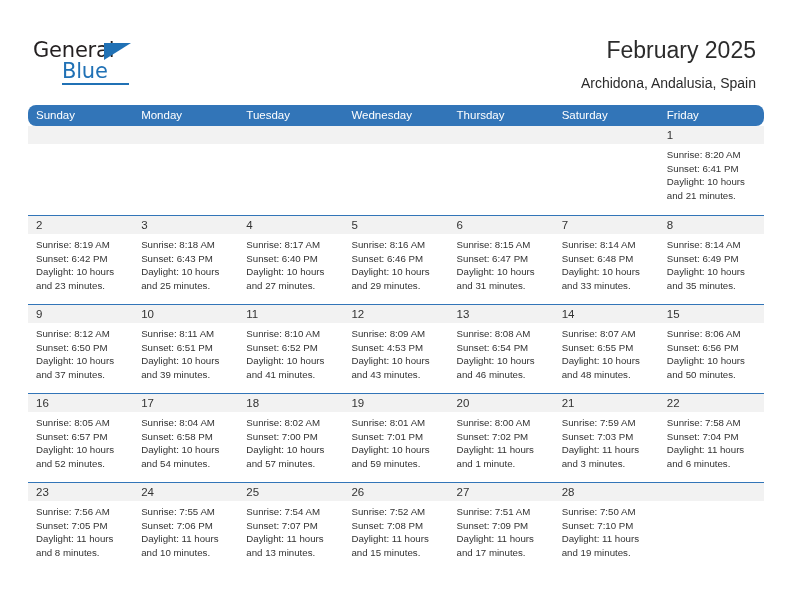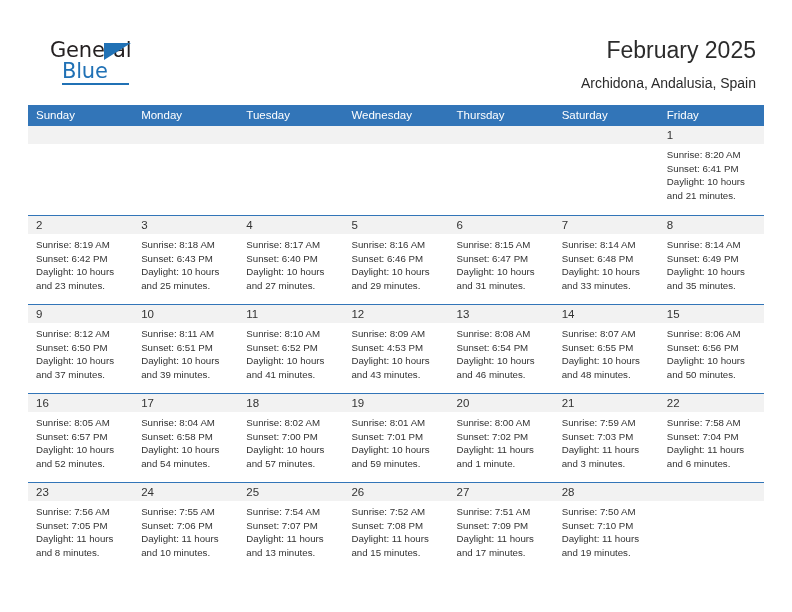--- a/index.html
+++ b/index.html
@@ -31,21 +31,21 @@
   }
   .logo {
     position: absolute;
     left: 33px;
     top: 38px;
     width: 120px;
     height: 46px;
   }
   .logo-general {
     position: absolute;
-    left: 17px;
+    left: 0;
     top: 0;
     font-size: 21px;
     letter-spacing: -0.2px;
     color: #231f20;
     font-family: "DejaVu Sans", sans-serif;
     line-height: 24px;
   }
   .logo-tri {
     position: absolute;
     left: 71px;
@@ -102,20 +102,21 @@
   .calendar {
     position: absolute;
     left: 28px;
     top: 105px;
     width: 736px;
   }
   .weekday-row {
     display: flex;
     background: #3275b8;
     height: 21px;
+    border-radius: 8px;
   }
   .weekday {
     flex: 1 1 0;
     color: #ffffff;
     font-size: 11.5px;
     line-height: 21px;
     padding-left: 8px;
     box-sizing: border-box;
     font-family: "Liberation Sans", sans-serif;
     white-space: nowrap;

